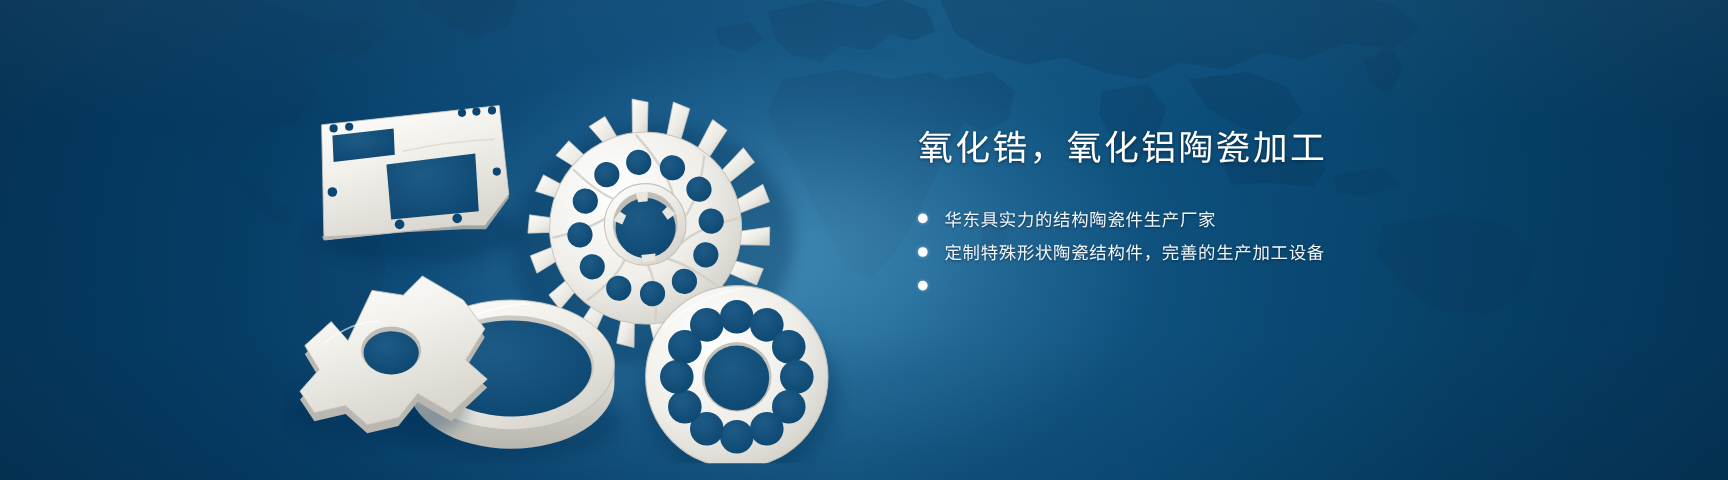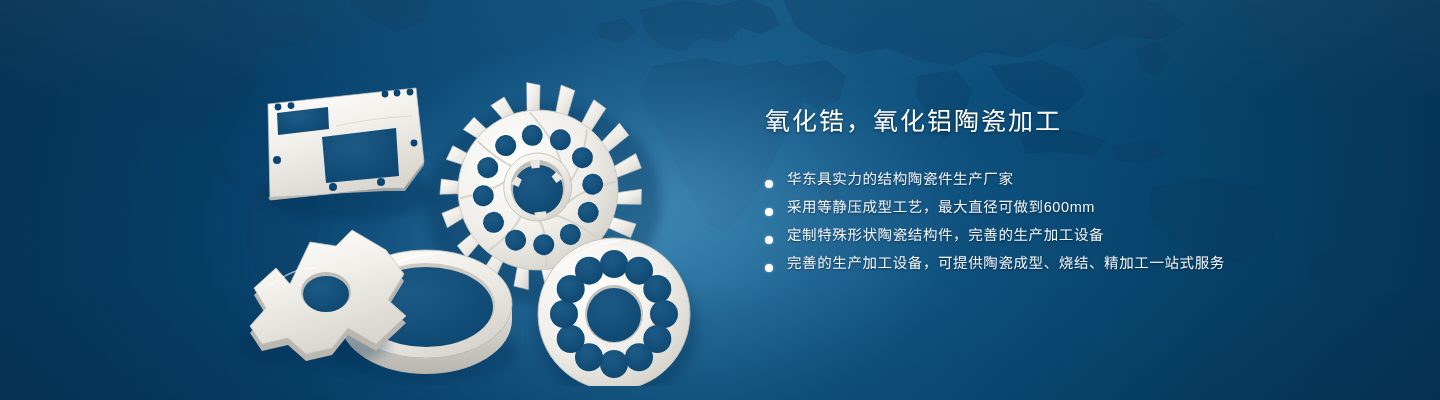--- a/index.html
+++ b/index.html
@@ -76,35 +76,35 @@
     width:484px; height:344px;
   }
   .products svg{ display:block; width:100%; height:100%; }
 
   
   .copy{
     position:absolute; left:765px; top:106px;
     width:620px;
   }
   .headline{
-    font-size:25px;
+    font-size:29px;
     line-height:1.25;
     letter-spacing:2px;
     color:#ffffff;
     font-weight:400;
     text-shadow:0 1px 3px rgba(0,12,28,0.55);
     white-space:nowrap;
   }
   .bullets{
     margin-top:28px;
     list-style:none;
   }
   .bullet{
     display:flex;
-    align-items:flex-end;
+    align-items:center;
     height:23px;
     margin-bottom:5px;
     white-space:nowrap;
   }
   .dot{
     width:8px; height:8px;
     border-radius:50%;
     background:#ffffff;
     flex:0 0 auto;
     margin-right:14px;
@@ -355,26 +355,21 @@
   <div class="copy">
     <h1 class="headline">氧化锆，氧化铝陶瓷加工</h1>
 
     <ul class="bullets">
       <li class="bullet">
         <span class="dot"></span>
         <span class="bullet-text">华东具实力的结构陶瓷件生产厂家</span>
       </li>
       <li class="bullet">
         <span class="dot"></span>
-        <span class="bullet-text">采用等静压成型工艺，最大直径可做到600mm</span>
-      </li>
-      <li class="bullet">
-        <span class="dot"></span>
         <span class="bullet-text">定制特殊形状陶瓷结构件，完善的生产加工设备</span>
       </li>
       <li class="bullet">
         <span class="dot"></span>
-        <span class="bullet-text">完善的生产加工设备，可提供陶瓷成型、烧结、精加工一站式服务</span>
       </li>
     </ul>
   </div>
 
 </div>
 
 </body></html>

